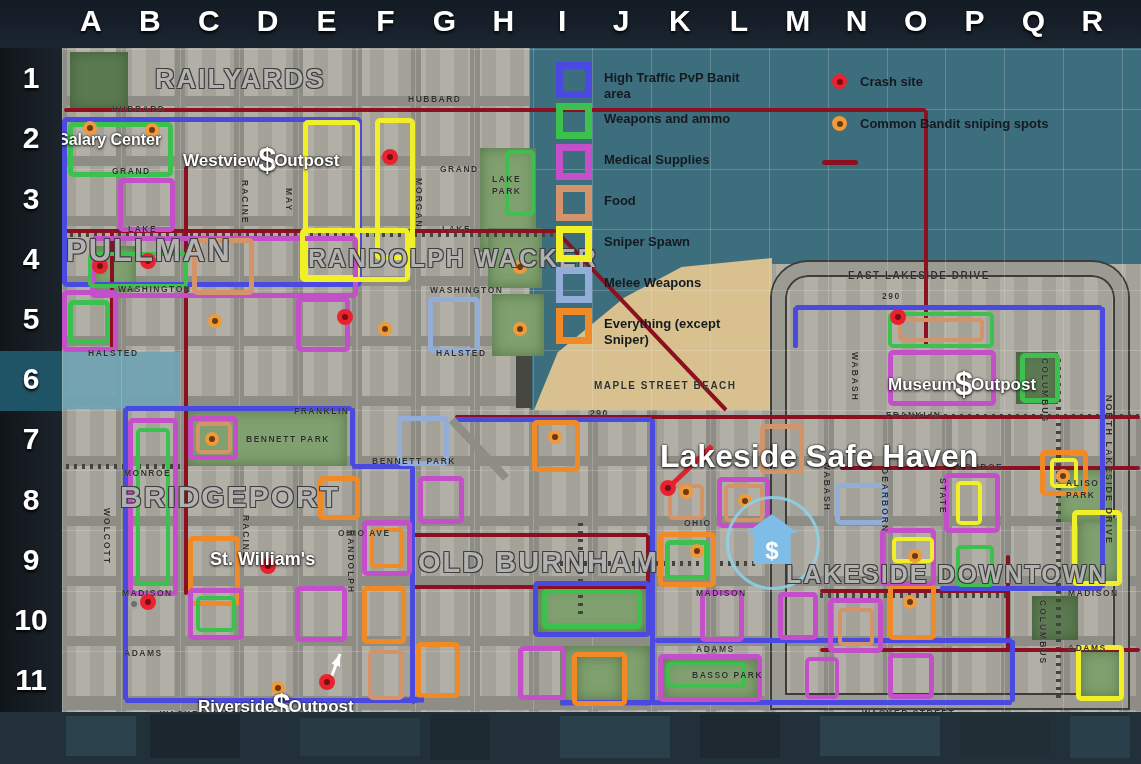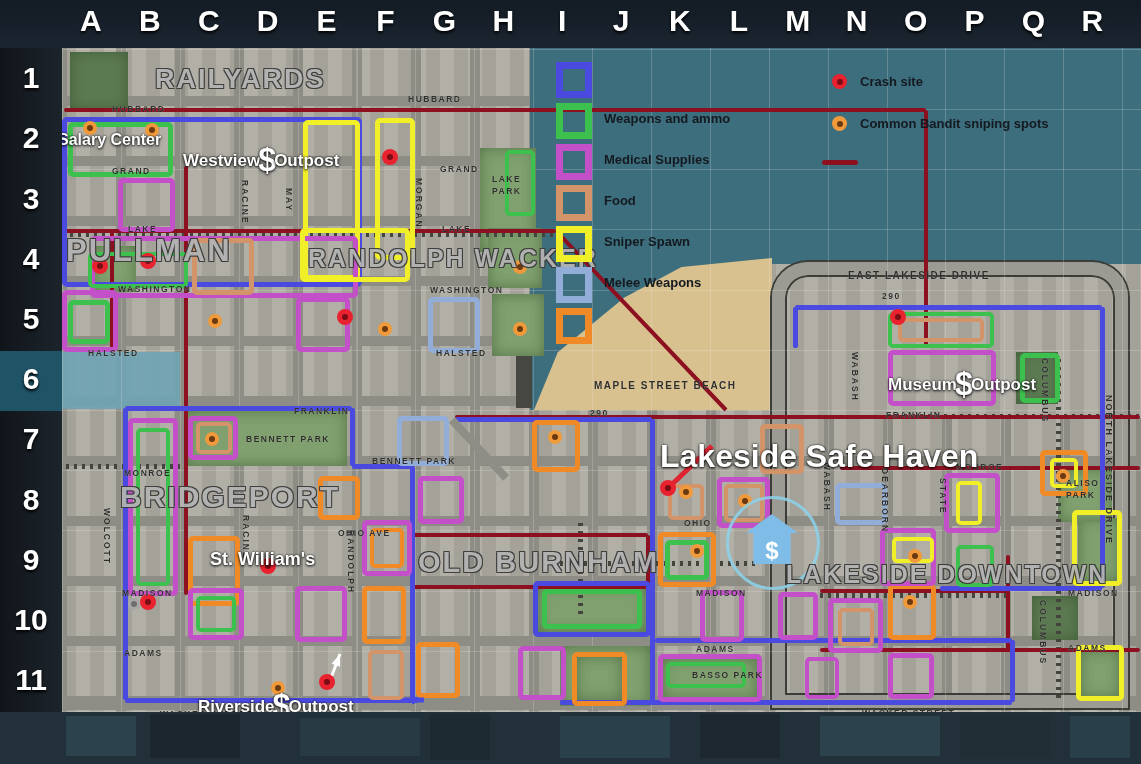--- a/index.html
+++ b/index.html
@@ -380,31 +380,33 @@
           <span>Outpost</span>
         </div>
         <div class="place" style="position: absolute; left: 660px; top: 438px; font-size: 32px;">
           <span>Lakeside Safe Haven</span>
         </div>
       </div>
   </div>
 
   <div id="legend">
       <div class="sw" style="position: absolute; left: 8px; top: 6px; width: 36px; height: 36px; border-color: rgb(74, 74, 224);"></div>
+      <div class="leg-label" style="position: absolute; left: 56px; top: 14px; width: 150px;">High Traffic PvP Banit area</div>
       <div class="sw" style="position: absolute; left: 8px; top: 47px; width: 36px; height: 36px; border-color: rgb(60, 192, 78);"></div>
       <div class="leg-label" style="position: absolute; left: 56px; top: 55px; width: 150px;">Weapons and ammo</div>
       <div class="sw" style="position: absolute; left: 8px; top: 88px; width: 36px; height: 36px; border-color: rgb(195, 79, 201);"></div>
       <div class="leg-label" style="position: absolute; left: 56px; top: 96px; width: 150px;">Medical Supplies</div>
       <div class="sw" style="position: absolute; left: 8px; top: 129px; width: 36px; height: 36px; border-color: rgb(211, 148, 106);"></div>
       <div class="leg-label" style="position: absolute; left: 56px; top: 137px; width: 150px;">Food</div>
       <div class="sw" style="position: absolute; left: 8px; top: 170px; width: 36px; height: 36px; border-color: rgb(241, 239, 40);"></div>
       <div class="leg-label" style="position: absolute; left: 56px; top: 178px; width: 150px;">Sniper Spawn</div>
       <div class="sw" style="position: absolute; left: 8px; top: 211px; width: 36px; height: 36px; border-color: rgb(146, 174, 216);"></div>
       <div class="leg-label" style="position: absolute; left: 56px; top: 219px; width: 150px;">Melee Weapons</div>
       <div class="sw" style="position: absolute; left: 8px; top: 252px; width: 36px; height: 36px; border-color: rgb(240, 138, 38);"></div>
+      <div class="leg-label" style="position: absolute; left: 56px; top: 260px; width: 150px;">Everything (except Sniper)</div>
       <div class="dot" style="position: absolute; left: 284px; top: 18px; width: 15px; height: 15px; background: rgb(232, 35, 47);">
         <div class="core" style="background: rgb(122, 13, 20);"></div>
       </div>
       <div class="leg-label" style="position: absolute; left: 312px; top: 18px; width: 240px;">Crash site</div>
       <div class="dot" style="position: absolute; left: 284px; top: 60px; width: 15px; height: 15px; background: rgb(240, 154, 60);">
         <div class="core" style="background: rgb(107, 58, 16);"></div>
       </div>
       <div class="leg-label" style="position: absolute; left: 312px; top: 60px; width: 240px;">Common Bandit sniping spots</div>
       <div class="leg-line" style="position: absolute; left: 274px; top: 104px; width: 36px; height: 5px;"></div>
     </div>

